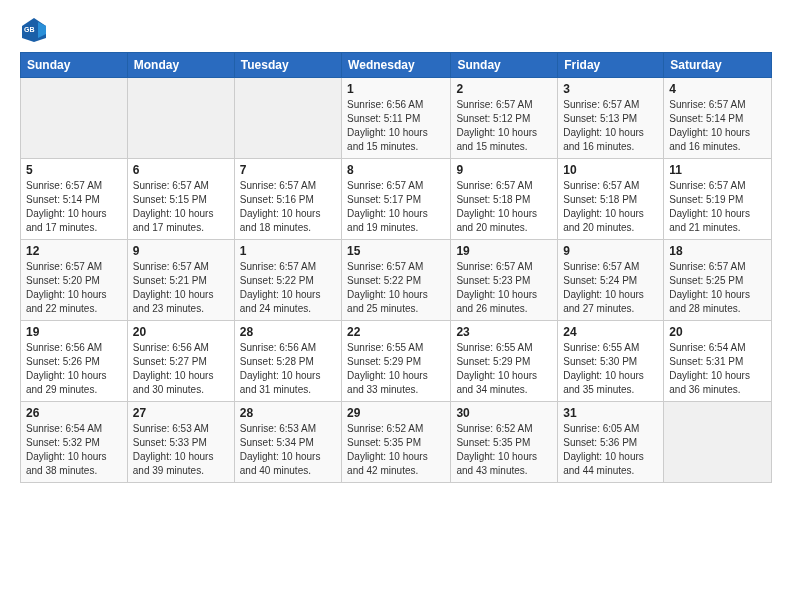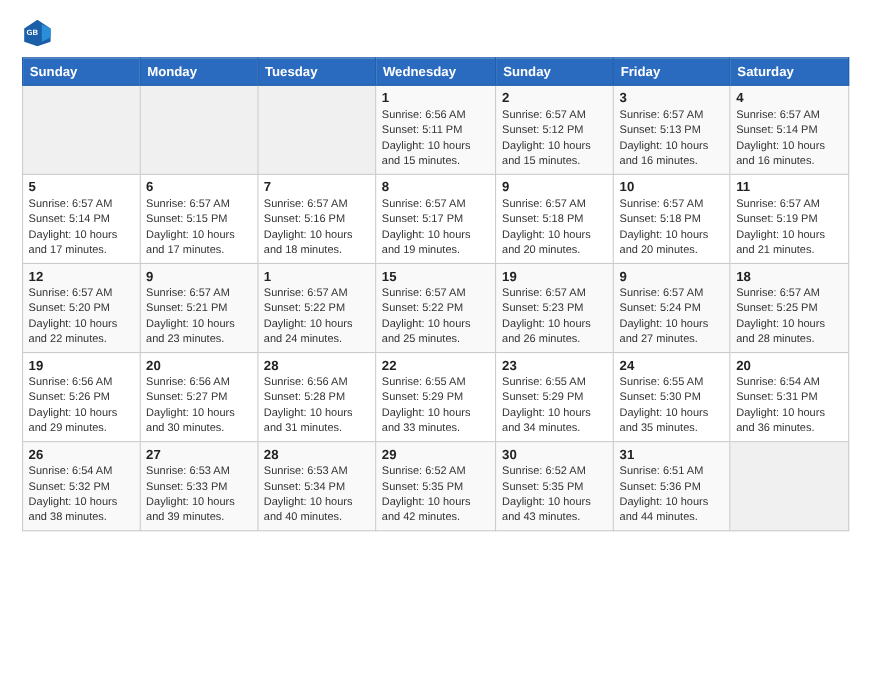--- a/index.html
+++ b/index.html
@@ -342,21 +342,21 @@
           </td>
           <td>
             <span class="day-num">30</span>
             <div class="day-info" style="white-space: pre-line;">Sunrise: 6:52 AM
 Sunset: 5:35 PM
 Daylight: 10 hours
 and 43 minutes.</div>
           </td>
           <td>
             <span class="day-num">31</span>
-            <div class="day-info" style="white-space: pre-line;">Sunrise: 6:51 AM
+            <div class="day-info" style="white-space: pre-line;">Sunrise: 6:05 AM
 Sunset: 5:36 PM
 Daylight: 10 hours
 and 44 minutes.</div>
           </td>
           <td class="empty-cell"></td>
         </tr>
       </tbody>
   </table>
 </div>
 

